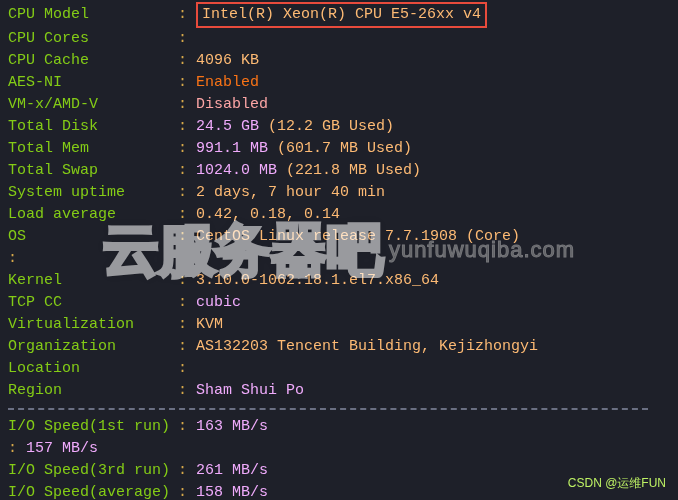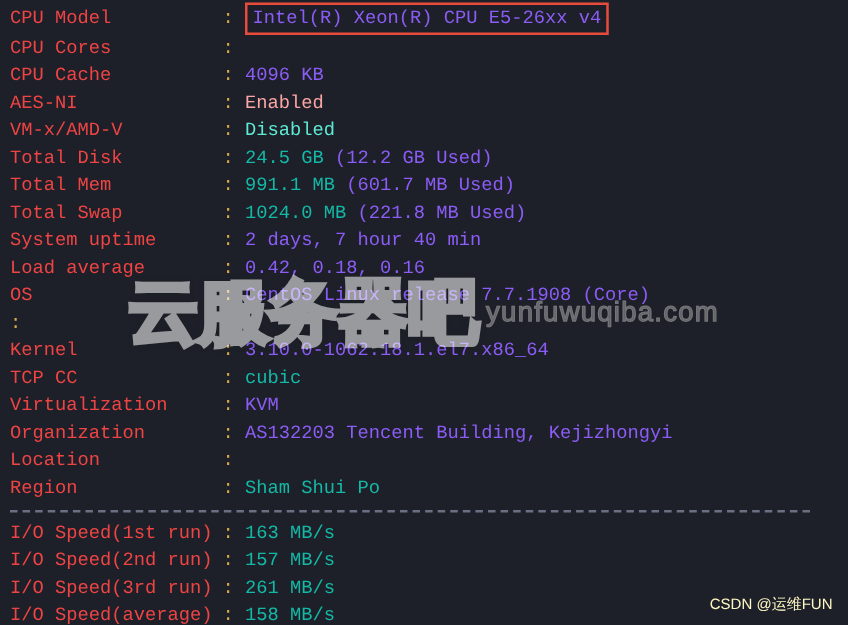--- a/index.html
+++ b/index.html
@@ -9,26 +9,26 @@
     font-family:"Courier New",Consolas,monospace;
     font-size:15px;
     line-height:22px;
     color:#e8e8e8;
     overflow:hidden;
     position:relative;
     box-sizing:border-box;
     padding:4px 8px;
   }
   .row{display:flex;white-space:pre}
-  .lbl{width:170px;color:#ef4444}
+  .lbl{width:170px;color:#84cc16}
   .sep{color:#d6a84a;width:18px}
-  .v-cyan{color:#8b5cf6}
-  .v-green{color:#fca5a5}
-  .v-red{color:#5eead4}
-  .v-yellow{color:#14b8a6}
+  .v-cyan{color:#fdba74}
+  .v-green{color:#f97316}
+  .v-red{color:#fca5a5}
+  .v-yellow{color:#f0abfc}
   .hlbox{border:2px solid #e84b3c;padding:0 4px;margin-top:-2px}
   hr.dash{
     border:none;border-top:2px dashed #6a6f82;
     margin:6px 0;width:640px
   }
   
   .wm{
     position:absolute;left:50%;top:50%;
     transform:translate(-50%,-50%);
     display:flex;align-items:center;gap:6px;
@@ -39,50 +39,50 @@
     font-family:sans-serif;font-size:56px;font-weight:700;
     color:#fff;-webkit-text-stroke:4px #fff;
     text-shadow:0 0 8px rgba(0,0,0,.3);
   }
   .wm .en{
     font-family:sans-serif;font-size:22px;color:#999;
     -webkit-text-stroke:1px #bbb;letter-spacing:1px;
   }
   .credit{
     position:absolute;right:12px;bottom:6px;
-    font-family:sans-serif;font-size:12px;color:#fef9c3;
+    font-family:sans-serif;font-size:12px;color:#bef264;
   }
 </style>
 </head>
 <body>
 
 <div id="sys">
     <div class="row"><span class="lbl">CPU Model</span><span class="sep">: </span><span class="v-cyan hlbox">Intel(R) Xeon(R) CPU E5-26xx v4</span></div>
     <div class="row"><span class="lbl">CPU Cores</span><span class="sep">: </span></div>
     <div class="row"><span class="lbl">CPU Cache</span><span class="sep">: </span><span class="v-cyan">4096 KB</span></div>
     <div class="row"><span class="lbl">AES-NI</span><span class="sep">: </span><span class="v-green">Enabled</span></div>
     <div class="row"><span class="lbl">VM-x/AMD-V</span><span class="sep">: </span><span class="v-red">Disabled</span></div>
     <div class="row"><span class="lbl">Total Disk</span><span class="sep">: </span><span class="v-yellow">24.5 GB</span><span class="v-cyan"> (12.2 GB Used)</span></div>
     <div class="row"><span class="lbl">Total Mem</span><span class="sep">: </span><span class="v-yellow">991.1 MB</span><span class="v-cyan"> (601.7 MB Used)</span></div>
     <div class="row"><span class="lbl">Total Swap</span><span class="sep">: </span><span class="v-yellow">1024.0 MB</span><span class="v-cyan"> (221.8 MB Used)</span></div>
     <div class="row"><span class="lbl">System uptime</span><span class="sep">: </span><span class="v-cyan">2 days, 7 hour 40 min</span></div>
-    <div class="row"><span class="lbl">Load average</span><span class="sep">: </span><span class="v-cyan">0.42, 0.18, 0.16</span></div>
+    <div class="row"><span class="lbl">Load average</span><span class="sep">: </span><span class="v-cyan">0.42, 0.18, 0.14</span></div>
     <div class="row"><span class="lbl">OS</span><span class="sep">: </span><span class="v-cyan">CentOS Linux release 7.7.1908 (Core)</span></div>
     <div class="row"><span class="sep">: </span></div>
     <div class="row"><span class="lbl">Kernel</span><span class="sep">: </span><span class="v-cyan">3.10.0-1062.18.1.el7.x86_64</span></div>
     <div class="row"><span class="lbl">TCP CC</span><span class="sep">: </span><span class="v-yellow">cubic</span></div>
     <div class="row"><span class="lbl">Virtualization</span><span class="sep">: </span><span class="v-cyan">KVM</span></div>
     <div class="row"><span class="lbl">Organization</span><span class="sep">: </span><span class="v-cyan">AS132203 Tencent Building, Kejizhongyi</span></div>
     <div class="row"><span class="lbl">Location</span><span class="sep">: </span></div>
     <div class="row"><span class="lbl">Region</span><span class="sep">: </span><span class="v-yellow">Sham Shui Po</span></div>
   </div>
 <hr class="dash">
 <div id="io">
     <div class="row"><span class="lbl">I/O Speed(1st run)</span><span class="sep">: </span><span class="v-yellow">163 MB/s</span></div>
-    <div class="row"><span class="lbl">I/O Speed(2nd run)</span><span class="sep">: </span><span class="v-yellow">157 MB/s</span></div>
+    <div class="row"><span class="sep">: </span><span class="v-yellow">157 MB/s</span></div>
     <div class="row"><span class="lbl">I/O Speed(3rd run)</span><span class="sep">: </span><span class="v-yellow">261 MB/s</span></div>
     <div class="row"><span class="lbl">I/O Speed(average)</span><span class="sep">: </span><span class="v-yellow">158 MB/s</span></div>
   </div>
 
 <div class="wm">
   <span class="cn">云服务器吧</span>
   <span class="en">yunfuwuqiba.com</span>
 </div>
 <div class="credit">CSDN @运维FUN</div>
 

